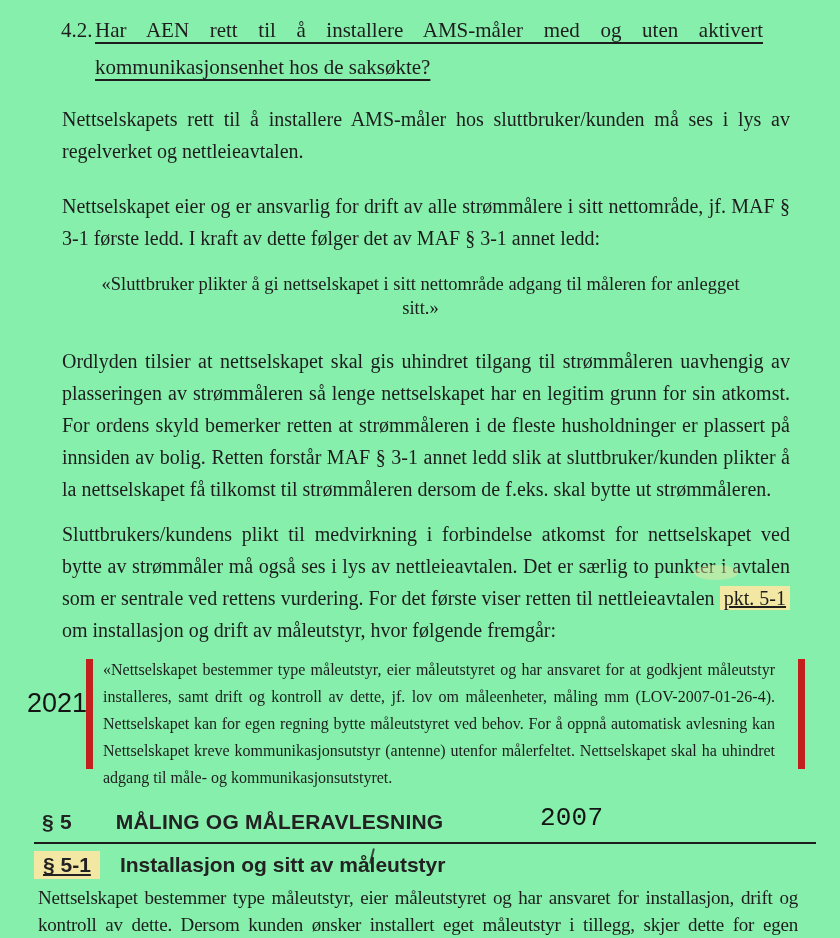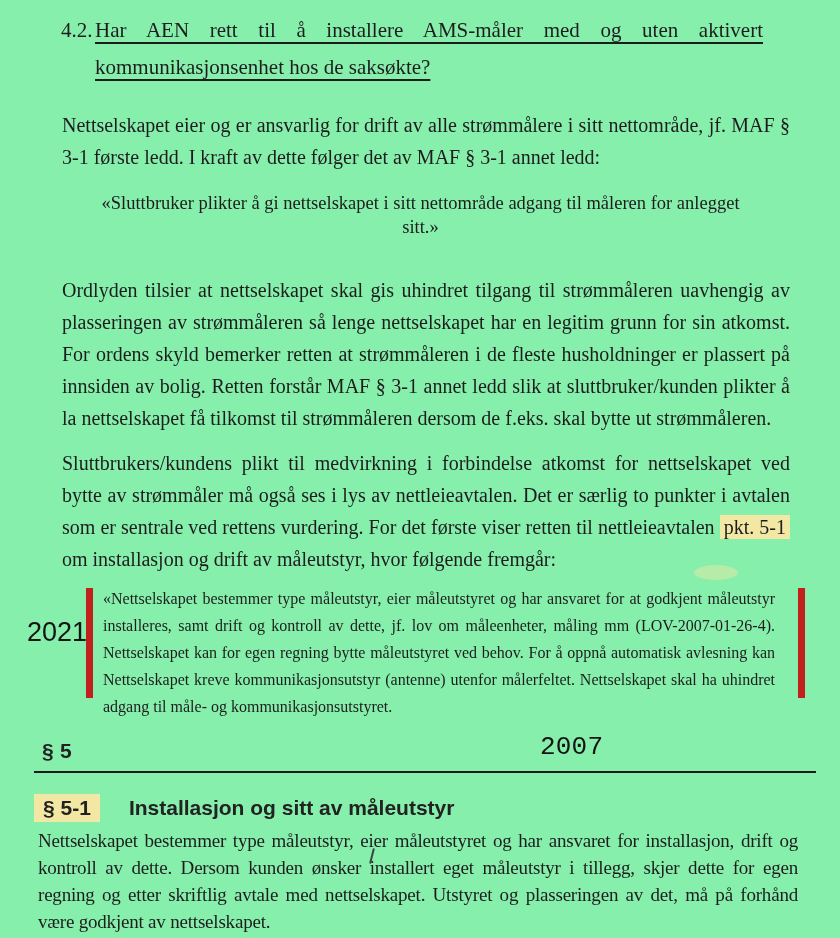--- a/index.html
+++ b/index.html
@@ -14,71 +14,73 @@
     overflow:hidden;
   }
   
   .h42{position:relative;margin-left:33px;width:668px;font-size:21px;line-height:37px;text-align:justify;}
   .h42-num{position:absolute;left:-34px;top:0;}
   .h42-txt{text-decoration:underline;text-underline-offset:5px;text-decoration-thickness:1.6px;}
   
   .bodyp{width:728px;margin:0;font-size:20px;line-height:32px;text-align:justify;}
   .p1{margin-top:17px;}
   .p2{margin-top:23px;}
-  .p3{margin-top:35px;}
+  .p3{margin-top:25px;}
   .p4{margin-top:13px;}
   .statute-quote{margin:18px 0 0 31px;width:655px;font-size:18.5px;line-height:24px;text-align:center;}
-  .hl{background:#f2e7a3;color:inherit;padding:1px 4px;}
+  .hl{background:#f2e7a3;color:inherit;padding:1px 4px;text-decoration:underline;}
   
   .bq{position:relative;margin:10px 0 0 41px;width:672px;}
   .bq-text{font-size:16px;line-height:27px;text-align:justify;}
   .bar{position:absolute;width:7px;height:110px;top:3px;background:#c1201d;}
   .bar-l{left:-17px;}
   .bar-r{right:-30px;}
   .year{font-family:"Liberation Sans","DejaVu Sans",sans-serif;color:#141414;}
   .y2021{position:absolute;left:-76px;top:32px;font-size:27px;}
   
   .excerpt{position:relative;margin:16px 0 0 -28px;width:782px;font-family:"Liberation Sans","DejaVu Sans",sans-serif;color:#222222;}
   .sec-row{position:relative;display:flex;align-items:baseline;gap:44px;border-bottom:2.5px solid #1c1c1c;padding:3px 0 8px 8px;font-weight:bold;font-size:21px;letter-spacing:.2px;}
   .y2007{position:absolute;left:506px;top:-4px;font-weight:normal;font-size:26px;font-family:Liberation Mono, monospace;}
-  .sub-row{display:flex;align-items:center;gap:29px;margin-top:21px;font-weight:bold;font-size:21px;}
+  .sub-row{display:flex;align-items:center;gap:20px;margin-top:7px;font-weight:bold;font-size:21px;}
   .sub-num{padding:2px 9px;}
   .excerpt-body{margin:5px 0 0 4px;width:760px;font-family:"Liberation Serif","DejaVu Serif",serif;font-weight:normal;font-size:19px;line-height:27px;text-align:justify;letter-spacing:-0.2px;color:#1d1d1d;}
   
   .smudge{position:absolute;left:694px;top:565px;width:44px;height:15px;background:#f2e7a3;opacity:.45;border-radius:50%;}
   .pen-mark{position:absolute;left:371px;top:848px;width:2px;height:16px;background:#2a2a2a;transform:rotate(14deg);border-radius:1px;opacity:.85;}
 </style>
 </head>
 <body>
 
 <div class="page">
 
   <div class="h42">
     <span class="h42-num">4.2.</span><span class="h42-txt">Har AEN rett til å installere AMS-måler med og uten aktivert kommunikasjonsenhet hos de saksøkte?</span>
   </div>
 
+  <p class="bodyp p1">Nettselskapets rett til å installere AMS-måler hos sluttbruker/kunden må ses i lys av regelverket og nettleieavtalen.</p>
 
   <p class="bodyp p2">Nettselskapet eier og er ansvarlig for drift av alle strømmålere i sitt nettområde, jf. MAF § 3-1 første ledd. I kraft av dette følger det av MAF § 3-1 annet ledd:</p>
 
   <p class="statute-quote">«Sluttbruker plikter å gi nettselskapet i sitt nettområde adgang til måleren for anlegget sitt.»</p>
 
   <p class="bodyp p3">Ordlyden tilsier at nettselskapet skal gis uhindret tilgang til strømmåleren uavhengig av plasseringen av strømmåleren så lenge nettselskapet har en legitim grunn for sin atkomst. For ordens skyld bemerker retten at strømmåleren i de fleste husholdninger er plassert på innsiden av bolig. Retten forstår MAF § 3-1 annet ledd slik at sluttbruker/kunden plikter å la nettselskapet få tilkomst til strømmåleren dersom de f.eks. skal bytte ut strømmåleren.</p>
 
   <p class="bodyp p4"><span>Sluttbrukers/kundens plikt til medvirkning i forbindelse atkomst for nettselskapet ved bytte av strømmåler må også ses i lys av nettleieavtalen. Det er særlig to punkter i avtalen som er sentrale ved rettens vurdering. For det første viser retten til nettleieavtalen </span><mark class="hl">pkt. 5-1</mark><span> om installasjon og drift av måleutstyr, hvor følgende fremgår:</span></p>
 
   <div class="bq">
     <div class="bar bar-l"></div>
     <div class="bar bar-r"></div>
     <div class="year y2021">2021</div>
     <div class="bq-text">«Nettselskapet bestemmer type måleutstyr, eier måleutstyret og har ansvaret for at godkjent måleutstyr installeres, samt drift og kontroll av dette, jf. lov om måleenheter, måling mm (LOV-2007-01-26-4). Nettselskapet kan for egen regning bytte måleutstyret ved behov. For å oppnå automatisk avlesning kan Nettselskapet kreve kommunikasjonsutstyr (antenne) utenfor målerfeltet. Nettselskapet skal ha uhindret adgang til måle- og kommunikasjonsutstyret.</div>
   </div>
 
   <div class="excerpt">
     <div class="sec-row">
       <span class="sec-num">§ 5</span>
+      <span class="sec-title">MÅLING OG MÅLERAVLESNING</span>
       <span class="year y2007">2007</span>
     </div>
     <div class="sub-row">
       <mark class="hl sub-num">§ 5-1</mark>
       <span class="sub-title">Installasjon og sitt av måleutstyr</span>
     </div>
     <p class="excerpt-body">Nettselskapet bestemmer type måleutstyr, eier måleutstyret og har ansvaret for installasjon, drift og kontroll av dette. Dersom kunden ønsker installert eget måleutstyr i tillegg, skjer dette for egen regning og etter skriftlig avtale med nettselskapet. Utstyret og plasseringen av det, må på forhånd være godkjent av nettselskapet.</p>
   </div>
 
   <div class="smudge"></div>

